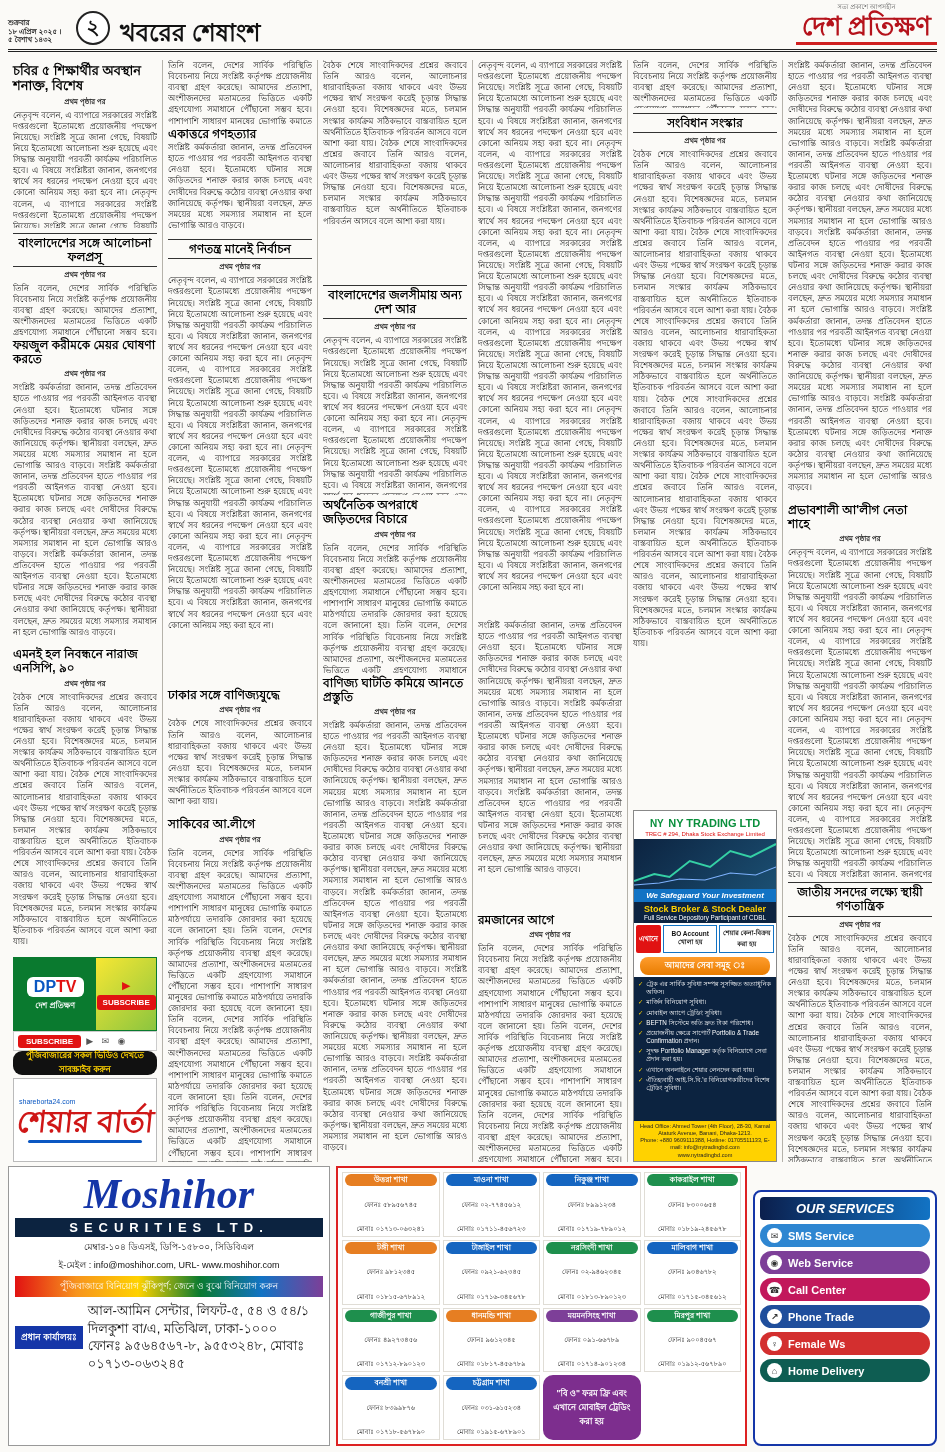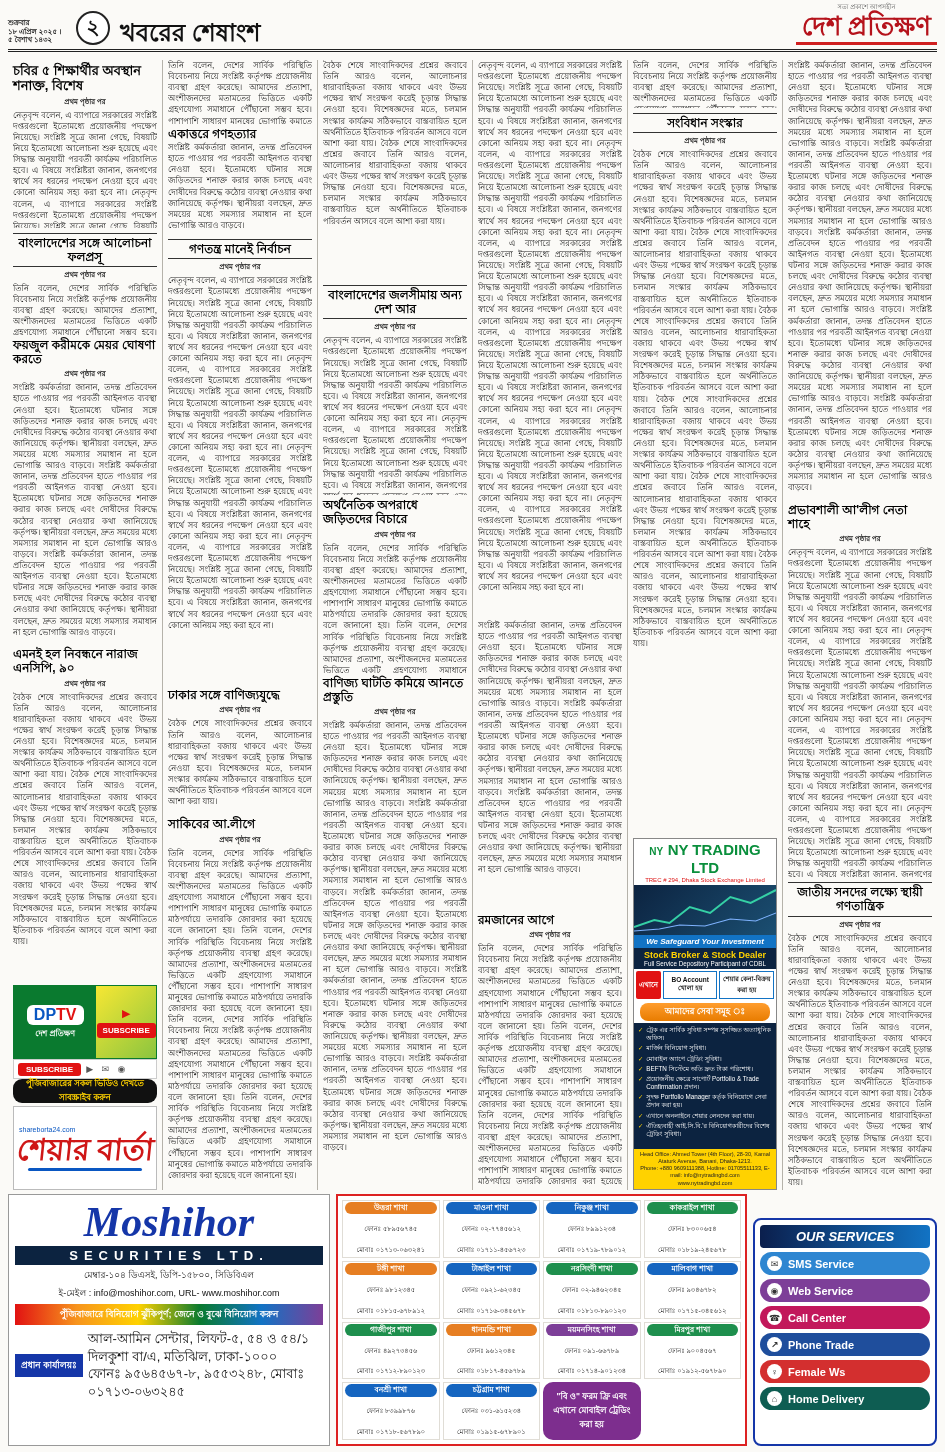--- a/index.html
+++ b/index.html
@@ -43,45 +43,45 @@
 
   
   .ad-shareborta{height:84px;border:1px solid #bbb;margin-top:3px;display:flex;flex-direction:column;align-items:center;justify-content:center;background:#fff;flex:0 0 auto;}
   .sb-url{font-size:7px;color:#0a57c2;align-self:flex-start;padding-left:5px;}
   .sb-title{font-size:30px;font-weight:800;color:#cf1717;transform:skewX(-6deg);font-family:"Liberation Serif","DejaVu Serif",serif;line-height:1.1;}
   .sb-underline{width:80%;height:3px;background:#0a57c2;border-radius:2px;margin-top:2px;}
 
   
   .ad-ny{border:1px solid #888;margin-top:4px;display:flex;flex-direction:column;overflow:hidden;height:352px;flex:0 0 auto;background:#fff;}
   .ny-head{padding:2px;text-align:center;}
-  .ny-name{color:#0a8f3c;font-weight:800;font-size:15px;line-height:1.1;}
+  .ny-name{color:#0a8f3c;font-weight:800;font-size:11px;line-height:1.1;}
   .ny-logo{color:#0a8f3c;font-size:10px;font-weight:800;}
   .ny-trec{color:#d11;font-size:6px;}
   .ny-photo{height:50px;background:linear-gradient(135deg,#0c2340,#1b4f72);position:relative;overflow:hidden;flex:0 0 auto;}
   .ny-photo svg{width:100%;height:100%;}
   .ny-slogan{background:#1273c4;color:#fff;font-size:8px;font-style:italic;text-align:center;padding:2px;font-weight:700;}
   .ny-role{background:#0c2340;color:#ffd200;font-weight:700;font-size:9px;text-align:center;padding:2px 0 0;}
   .ny-role-sub{background:#0c2340;color:#fff;font-size:6.3px;text-align:center;padding:0 0 2px;}
   .ny-row{display:flex;gap:2px;padding:2px;align-items:stretch;}
   .ny-here{background:#e11212;color:#fff;font-size:7px;font-weight:700;display:flex;align-items:center;padding:0 3px;border-radius:2px;}
   .ny-box{flex:1;border:1px solid #1273c4;font-size:6.5px;text-align:center;display:flex;align-items:center;justify-content:center;padding:2px;font-weight:700;}
   .ny-servtitle{background:linear-gradient(#ff9d2e,#e87c00);color:#fff;font-weight:700;font-size:8.5px;text-align:center;border-radius:8px;margin:2px 6px;padding:2px;}
   .ny-servlist{background:#0c2340;color:#fff;font-size:6.3px;padding:3px 4px;flex:1;overflow:hidden;line-height:1.3;}
   .ny-servlist .it{margin-bottom:2px;display:flex;gap:3px;}
   .ny-check{color:#ffd200;flex:0 0 auto;}
   .ny-footer{background:#ffd200;color:#222;font-size:5.6px;padding:2px 3px;text-align:center;line-height:1.3;}
 
   
-  .ads-row{display:flex;gap:6px;height:252px;margin-top:4px;flex:0 0 auto;}
+  .ads-row{display:flex;gap:6px;height:280px;margin-top:4px;flex:0 0 auto;}
 
   .ad-moshihor{width:322px;border:1px solid #999;background:#fff;padding:6px;display:flex;flex-direction:column;align-items:center;gap:3px;overflow:hidden;}
   .mo-name{font-family:"Liberation Serif","DejaVu Serif",serif;font-style:italic;font-weight:700;font-size:42px;color:#1536a8;line-height:1;}
   .mo-band{background:#0c2340;color:#fff;letter-spacing:6px;font-size:13px;font-weight:700;padding:2px 10px;width:100%;text-align:center;}
   .mo-line{font-size:9px;text-align:center;}
-  .mo-stripe{width:100%;background:linear-gradient(90deg,#e11212,#f7941d,#ffd200,#0a7a2f,#1273c4,#7d3f98);color:#fff;font-size:9px;font-weight:700;text-align:center;padding:3px 2px;}
+  .mo-stripe{width:100%;background:linear-gradient(90deg,#e11212,#f7941d,#ffd200,#0a7a2f,#1273c4,#7d3f98);color:#fff;font-size:9px;font-weight:400;text-align:center;padding:3px 2px;}
   .mo-head{display:flex;width:100%;gap:5px;margin-top:2px;align-items:center;}
   .mo-head-label{background:#1536a8;color:#fff;font-size:9px;font-weight:700;padding:4px 6px;white-space:nowrap;}
   .mo-addr{font-size:13px;text-align:left;line-height:1.35;}
 
   .ad-branches{flex:1;border:2px solid #d22;background:#fff;padding:4px;display:grid;grid-template-columns:repeat(4,1fr);grid-auto-rows:1fr;gap:3px;overflow:hidden;}
   .br{border:1px solid #e0ddd6;padding:1px 2px;text-align:center;display:flex;flex-direction:column;gap:1px;justify-content:space-between;overflow:hidden;}
   .br-pill{color:#fff;font-size:7.6px;font-weight:700;border-radius:8px;padding:2px 1px;line-height:1.1;}
   .br-line{font-size:6.6px;color:#222;}
   .pc-o{background:#e67e22}.pc-g{background:#1e8f4d}.pc-b{background:#1565c0}.pc-p{background:#7d3f98}
   .br-note{background:#7d2e8e;color:#fff;border-radius:10px;display:flex;align-items:center;justify-content:center;font-size:8.4px;font-weight:700;text-align:center;padding:3px;border:none;}

